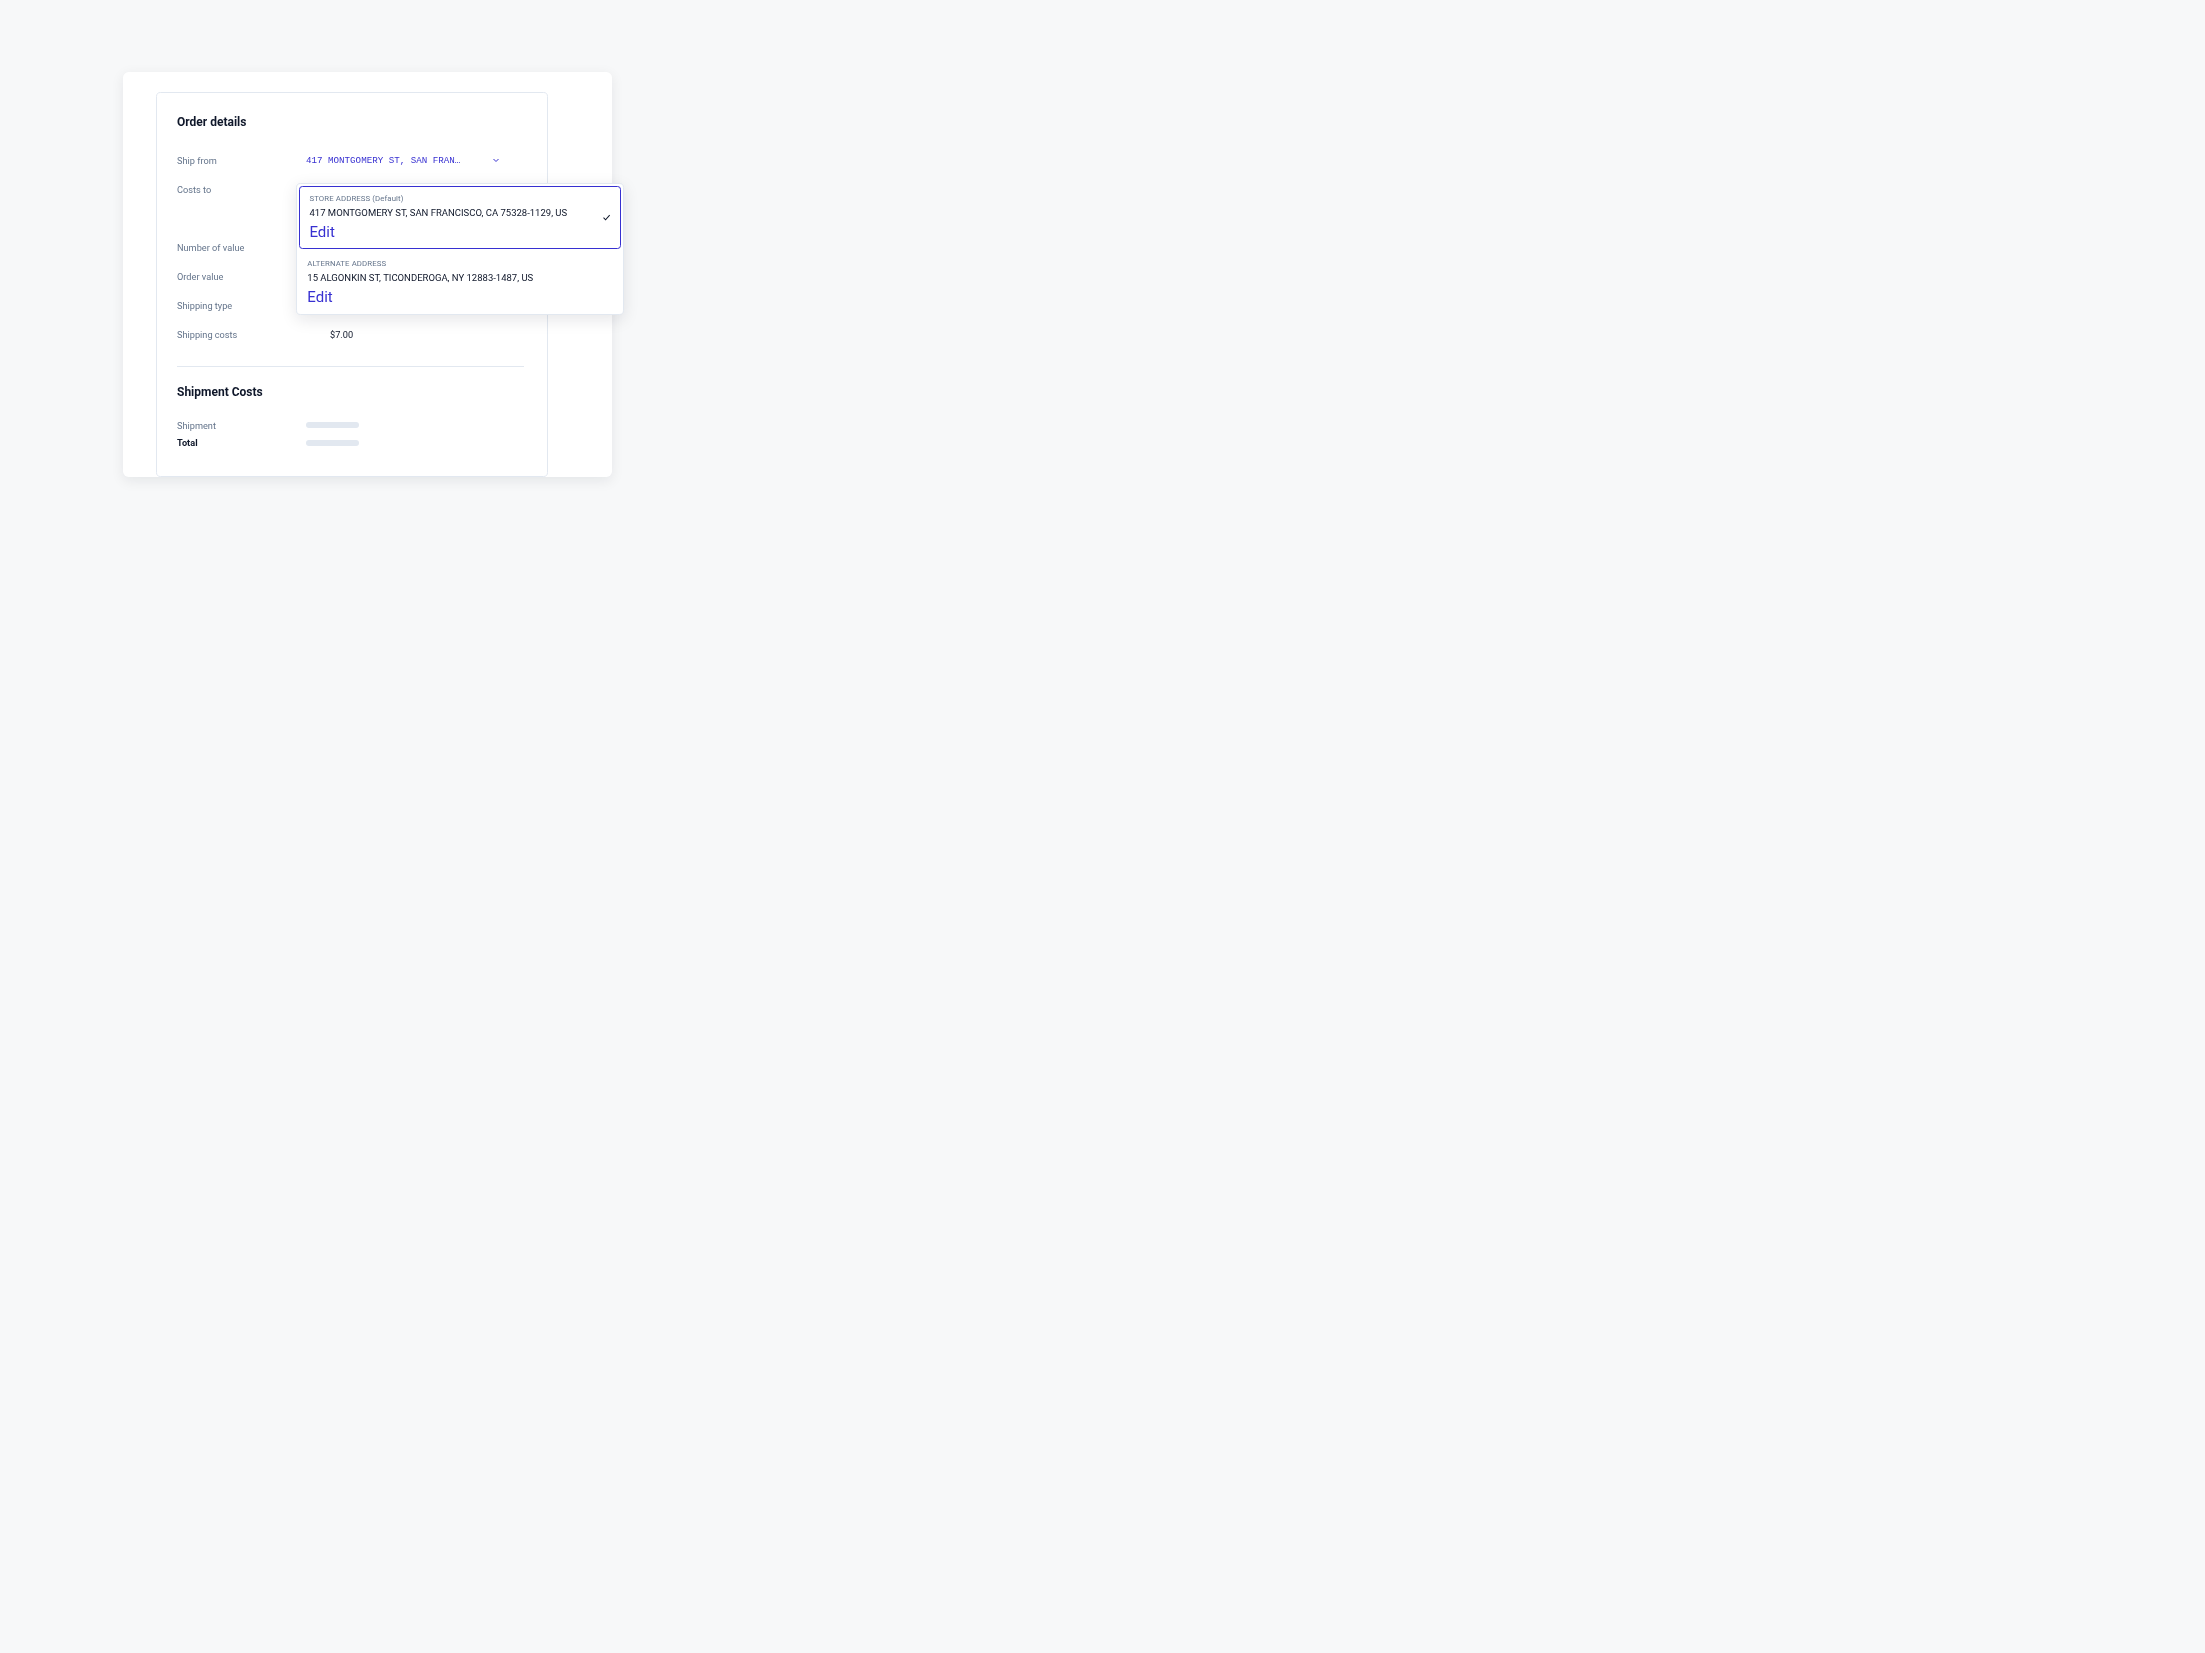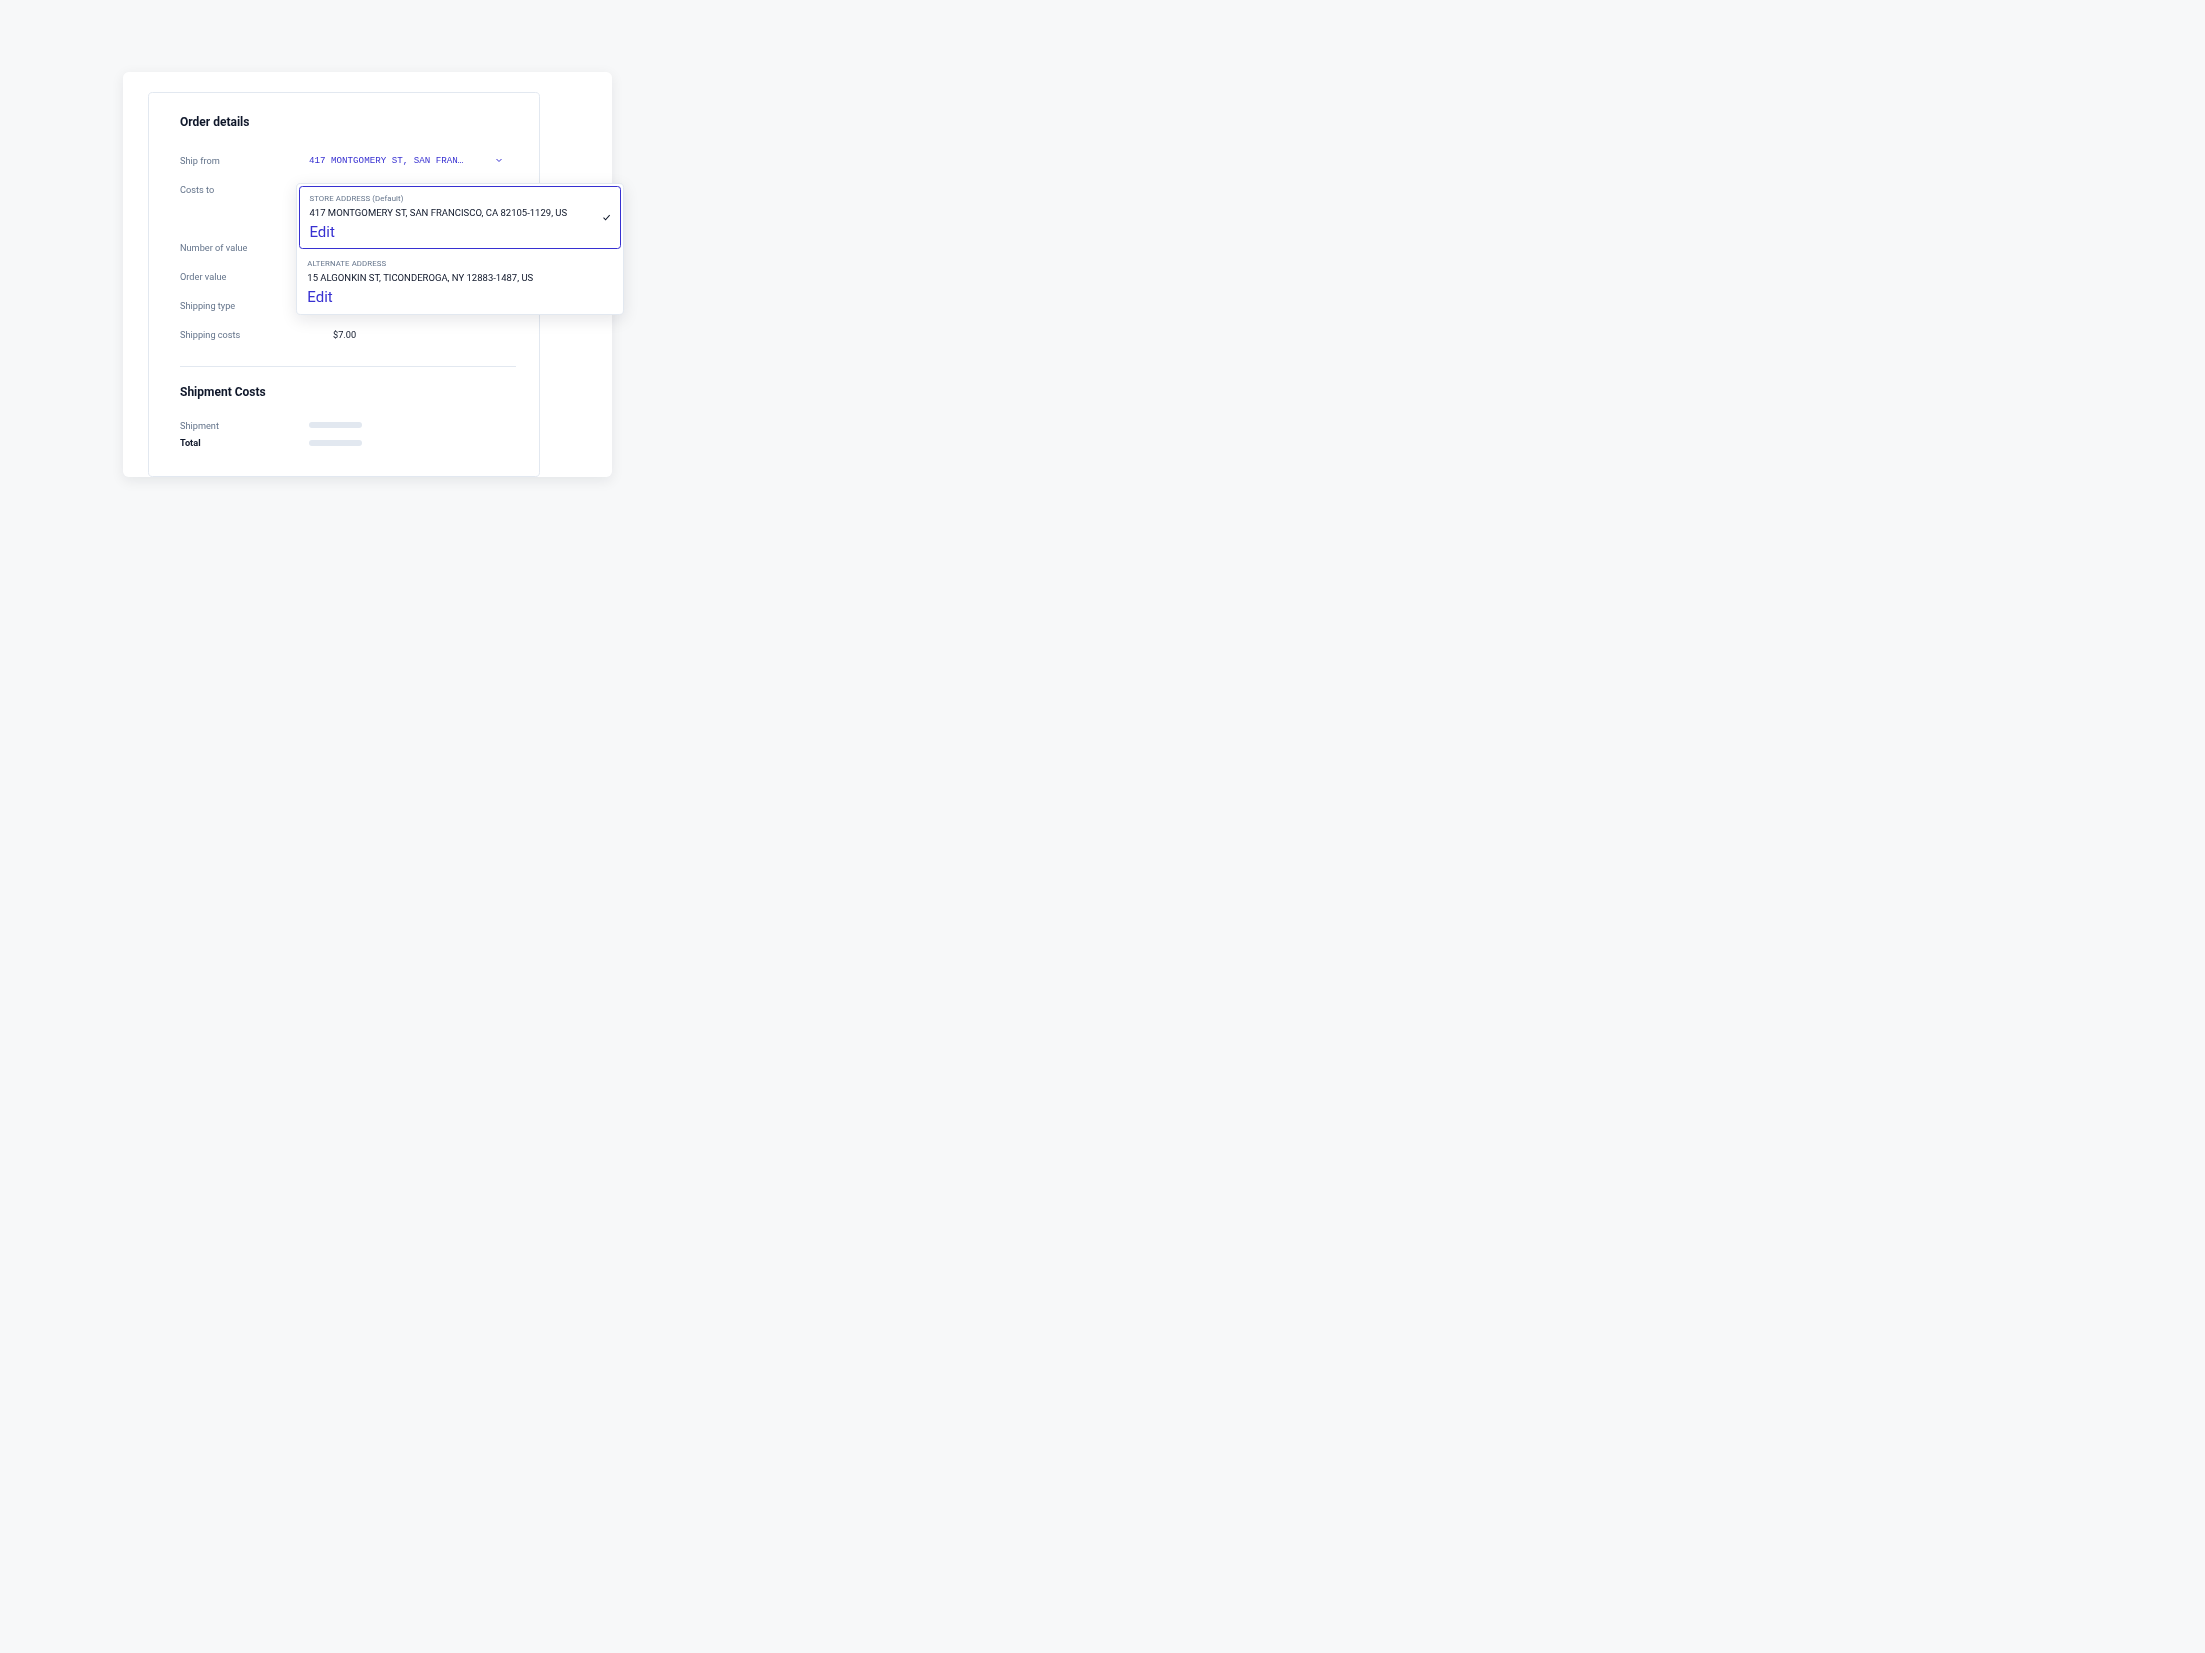--- a/index.html
+++ b/index.html
@@ -30,27 +30,27 @@
       width: 489px;
       height: 405px;
       background: #fff;
       border-radius: 5.7px;
       box-shadow: 0 3.4px 12.6px rgba(15, 23, 42, 0.08);
       overflow: hidden;
     }
 
     .panel {
       position: absolute;
-      left: 25px;
+      left: 33px;
       top: 19.5px;
       width: 392px;
       height: 385px;
       border: 0.6px solid #e2e8f0;
       border-radius: 4.6px;
-      padding: 22px 23px 0 31px;
+      padding: 22px 23px 0 20px;
     }
 
     .section-title {
       font-size: 12px;
       font-weight: 700;
       margin-bottom: 17px;
       color: #0f172a;
     }
 
     .row {
@@ -264,21 +264,21 @@
           <div class="placeholder"></div>
         </div>
       </div>
 
     </div>
   </div>
 
   <div class="dropdown">
     <div class="option selected">
       <div class="opt-title">STORE ADDRESS (Default)</div>
-      <div class="opt-address">417 MONTGOMERY ST, SAN FRANCISCO, CA 82105-1129, US</div>
+      <div class="opt-address">417 MONTGOMERY ST, SAN FRANCISCO, CA 75328-1129, US</div>
       <span class="opt-edit">Edit</span>
       <span class="check">
         <svg viewBox="0 0 18 18" width="9.2" height="9.2">
             <polyline points="3,9.5 7,13.5 15,4.5"></polyline>
           </svg>
       </span>
     </div>
     <div class="option">
       <div class="opt-title">ALTERNATE ADDRESS</div>
       <div class="opt-address">15 ALGONKIN ST, TICONDEROGA, NY 12883-1487, US</div>

